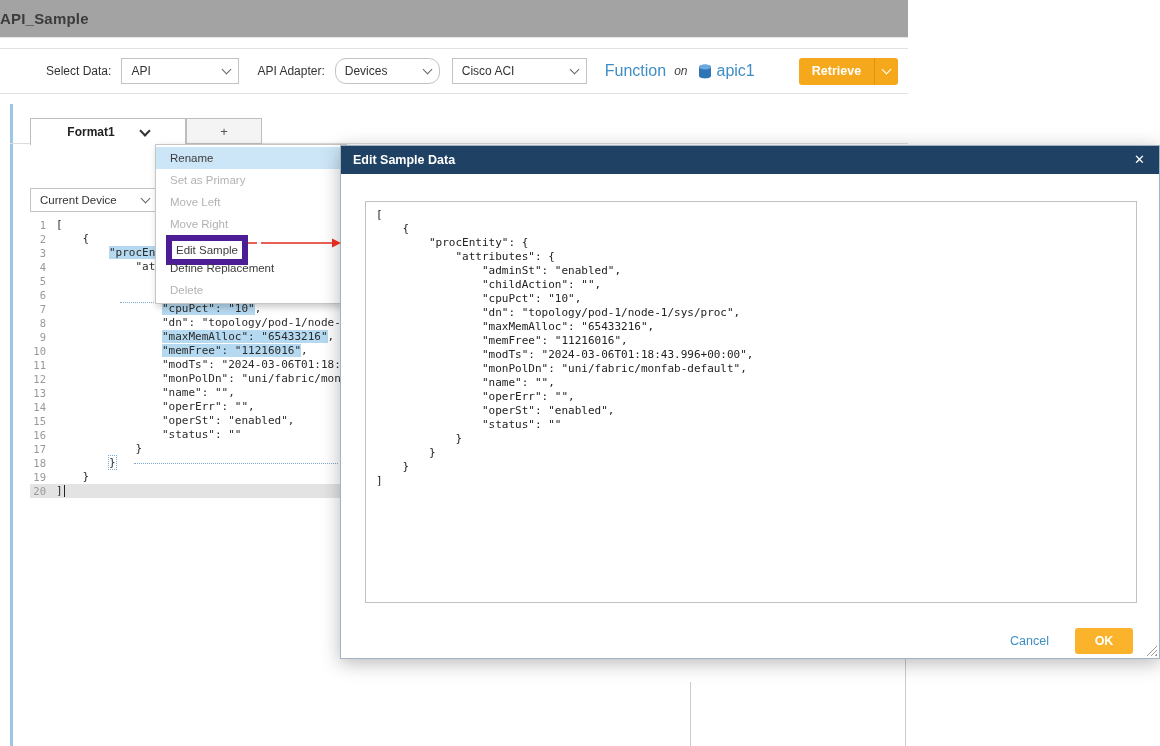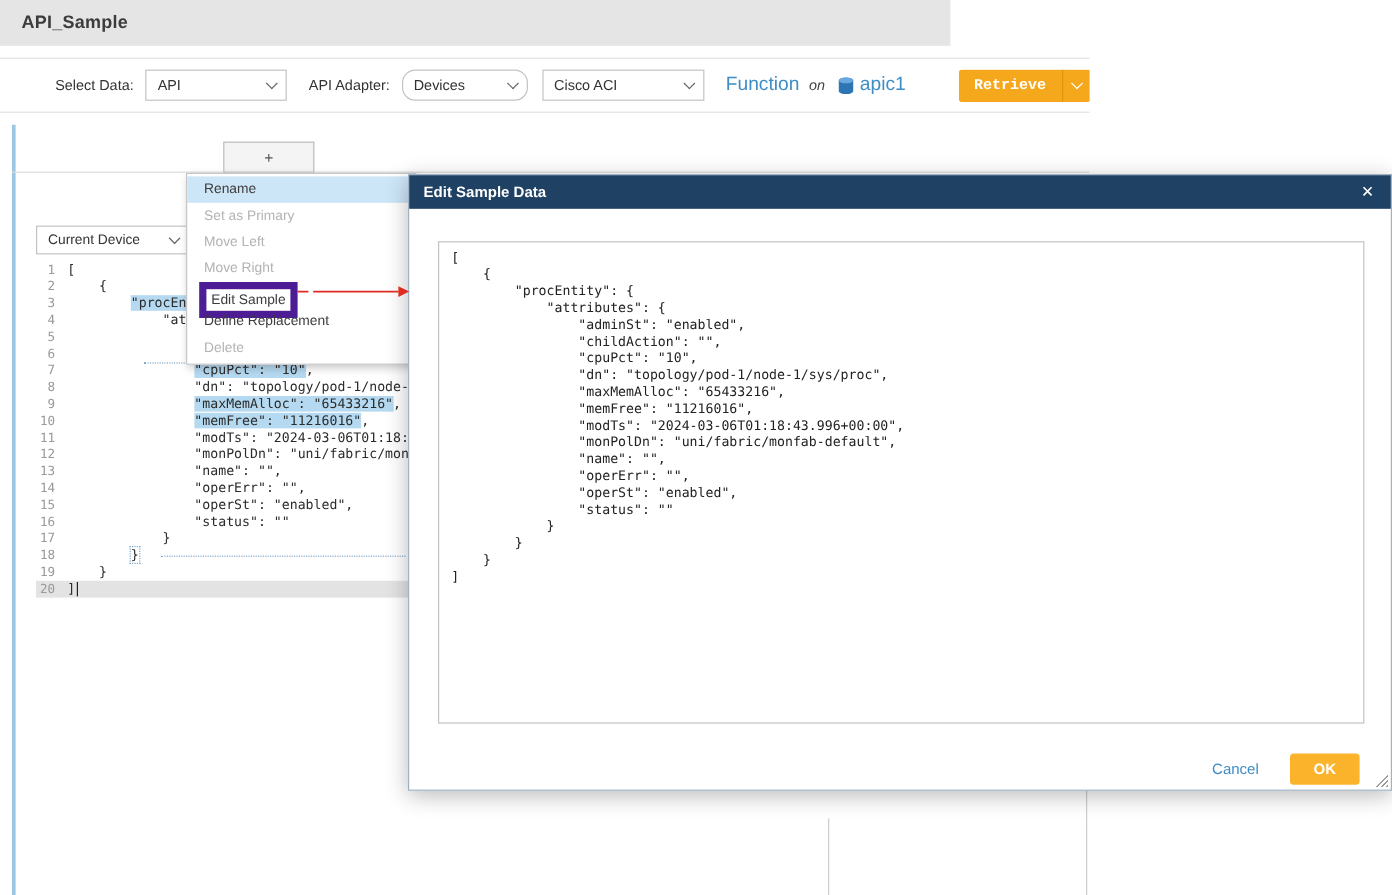--- a/index.html
+++ b/index.html
@@ -2,41 +2,41 @@
 <html><head>
 <meta charset="utf-8">
 <style>
   * { box-sizing: border-box; margin:0; padding:0; }
   html,body { margin:0; padding:0; }
   body { width:1160px; height:746px; background:#fff; overflow:hidden;
          font-family:"Liberation Sans", sans-serif; }
   .screen { position:relative; width:1160px; height:746px; background:#fff; }
 
   
-  .topbar { position:absolute; left:0; top:0; width:792px; height:38px; background:#e5e5e5;
-            border-bottom:1px solid #e6e6e6; display:flex; align-items:center; padding-left:18px; }
+  .topbar { position:absolute; left:0; top:0; width:908px; height:38px; background:#a3a3a3;
+            border-bottom:1px solid #e6e6e6; display:flex; align-items:center; }
   .page-title { font-size:15px; color:#3c3c3c; font-weight:600; letter-spacing:.2px; }
 
   
   .toolbar { position:absolute; left:0; top:48px; width:908px; height:46px; background:#fff;
              border-top:1px solid #e2e2e2; border-bottom:1px solid #e2e2e2;
              display:flex; align-items:center; padding-left:46px; overflow:hidden; white-space:nowrap; }
   .lbl { font-size:12px; color:#333; flex:none; }
   .dd { height:26px; border:1px solid #c3c3c3; background:#fff; display:flex; align-items:center;
         justify-content:space-between; padding:0 8px 0 9px; font-size:12px; color:#333; cursor:pointer; flex:none; }
   .chev { width:7px; height:7px; border-left:1px solid #666; border-bottom:1px solid #666;
           transform:rotate(-45deg); display:inline-block; margin-top:-3px; flex:none; }
   .chev.bold { border-width:2px; border-color:#333; width:8px; height:8px; }
   .chev.white { border-color:#fff; }
   .link { color:#3E8DC5; font-size:16px; cursor:pointer; flex:none; }
   .it { font-style:italic; font-size:12px; color:#444; flex:none; }
   .retrieve { height:27px; display:flex; align-items:stretch; border-radius:3px; overflow:hidden;
               cursor:pointer; flex:none; }
   .retrieve .main { background:#F5A81C; color:#fff; font-size:12.5px; font-weight:bold;
-                    display:flex; align-items:center; padding:0 13px;font-family:Liberation Mono, monospace; }
+                    display:flex; align-items:center; padding:0 13px; }
   .retrieve .toggle { background:#F5A81C; border-left:1px solid #e0940e; width:24px;
                       display:flex; align-items:center; justify-content:center; }
   .dbicon { width:14px; height:15px; flex:none; }
 
   
   .accent { position:absolute; left:10px; top:104px; width:3px; height:642px; background:#9CC6E4; }
   .panel-top { position:absolute; left:10px; top:143px; width:898px; height:1px; background:#ddd; }
 
   
   .tab { position:absolute; top:118px; height:26px; display:flex; align-items:center; justify-content:center;
@@ -135,20 +135,24 @@
         <span class="chev white"></span>
       </span>
     </div>
     <span class="it" style="margin-left:14px;">with</span>
     <span class="link" style="margin-left:6px;">Live Data</span>
   </div>
 
   <div class="accent"></div>
   <div class="panel-top"></div>
 
+  <div class="tab active">
+    <span>Format1</span>
+    <span class="chev bold"></span>
+  </div>
   <div class="tab add">
     <span>+</span>
   </div>
 
   <div class="dd device-dd">
     <span>Current Device</span>
     <span class="chev"></span>
   </div>
 
   <div class="editor" id="code-editor">

